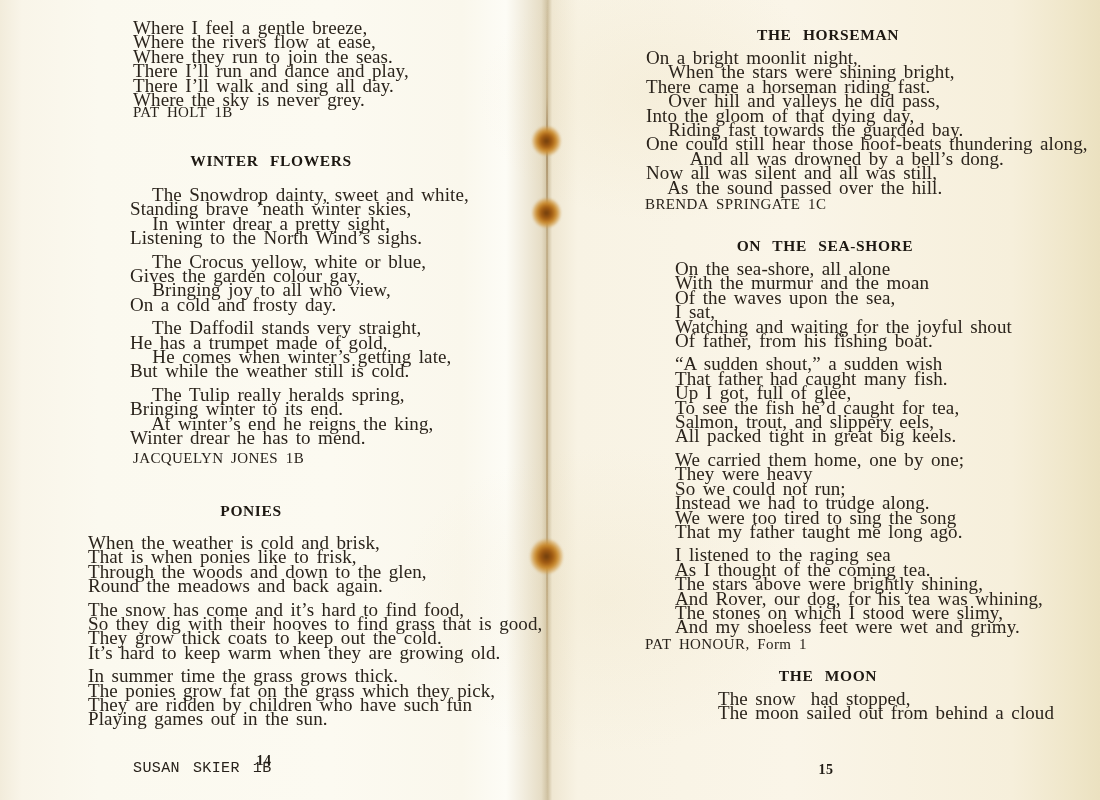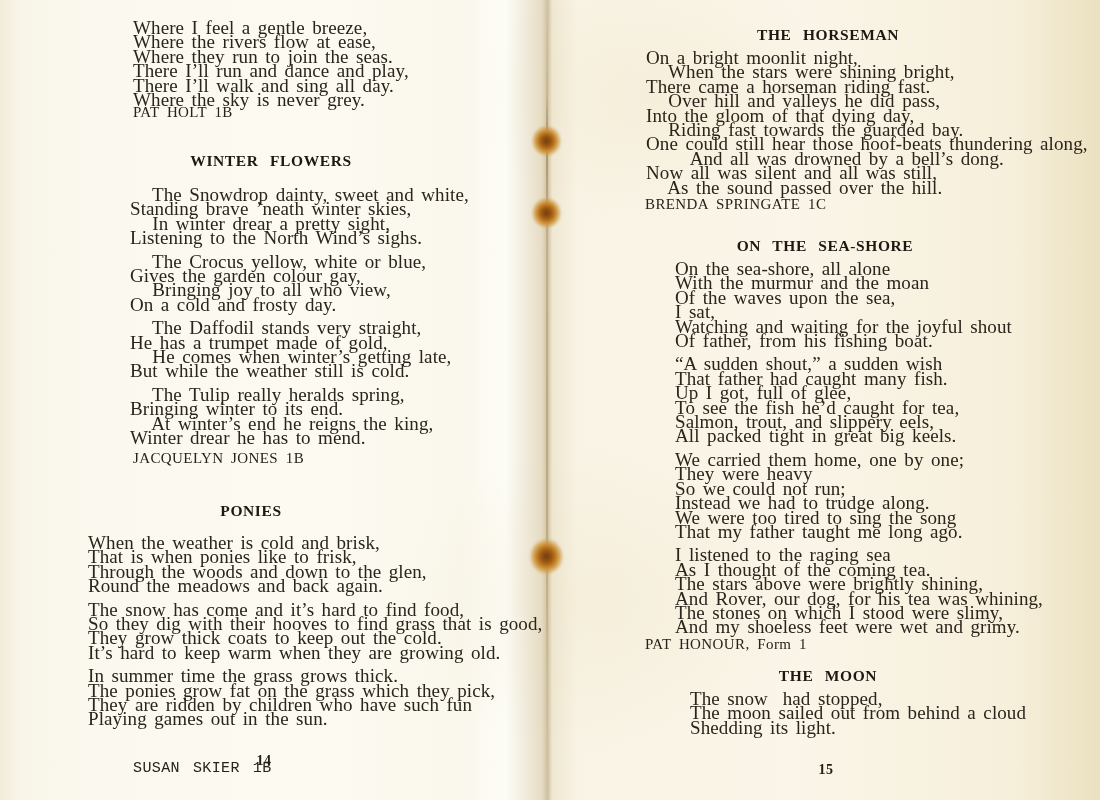--- a/index.html
+++ b/index.html
@@ -116,18 +116,18 @@
 
     <div class="heading" style="left:828px; top:26px;">THE HORSEMAN</div>
     <div class="poem-lines" style="left:646px; top:51px;"><div class="stanza"><div class="line">On a bright moonlit night,</div><div class="line">   When the stars were shining bright,</div><div class="line">There came a horseman riding fast.</div><div class="line">   Over hill and valleys he did pass,</div><div class="line">Into the gloom of that dying day,</div><div class="line">   Riding fast towards the guarded bay.</div><div class="line">One could still hear those hoof-beats thundering along,</div><div class="line">      And all was drowned by a bell’s dong.</div><div class="line">Now all was silent and all was still,</div><div class="line">   As the sound passed over the hill.</div></div></div>
     <div class="author" style="left:645px; top:196px; width:353px;">BRENDA SPRINGATE 1C</div>
 
     <div class="heading" style="left:825px; top:237px;">ON THE SEA-SHORE</div>
     <div class="poem-lines" style="left:675px; top:262px;"><div class="stanza"><div class="line">On the sea-shore, all alone</div><div class="line">With the murmur and the moan</div><div class="line">Of the waves upon the sea,</div><div class="line">I sat,</div><div class="line">Watching and waiting for the joyful shout</div><div class="line">Of father, from his fishing boat.</div></div><div class="stanza"><div class="line">“A sudden shout,” a sudden wish</div><div class="line">That father had caught many fish.</div><div class="line">Up I got, full of glee,</div><div class="line">To see the fish he’d caught for tea,</div><div class="line">Salmon, trout, and slippery eels,</div><div class="line">All packed tight in great big keels.</div></div><div class="stanza"><div class="line">We carried them home, one by one;</div><div class="line">They were heavy</div><div class="line">So we could not run;</div><div class="line">Instead we had to trudge along.</div><div class="line">We were too tired to sing the song</div><div class="line">That my father taught me long ago.</div></div><div class="stanza"><div class="line">I listened to the raging sea</div><div class="line">As I thought of the coming tea.</div><div class="line">The stars above were brightly shining,</div><div class="line">And Rover, our dog, for his tea was whining,</div><div class="line">The stones on which I stood were slimy,</div><div class="line">And my shoeless feet were wet and grimy.</div></div></div>
     <div class="author" style="left:645px; top:636px; width:357px;">PAT HONOUR, Form 1</div>
 
     <div class="heading" style="left:828px; top:667px;">THE MOON</div>
-    <div class="poem-lines" style="left:690px; top:692px;"><div class="stanza"><div class="line">The snow  had stopped,</div><div class="line">The moon sailed out from behind a cloud</div><div class="line">Shedding its light.</div></div></div>
+    <div class="poem-lines" style="left:718px; top:692px;"><div class="stanza"><div class="line">The snow  had stopped,</div><div class="line">The moon sailed out from behind a cloud</div></div></div>
 
     <div class="page-number" style="left:826px; top:762px;">15</div>
   </div>
 
 </div>
 
 </body></html>

